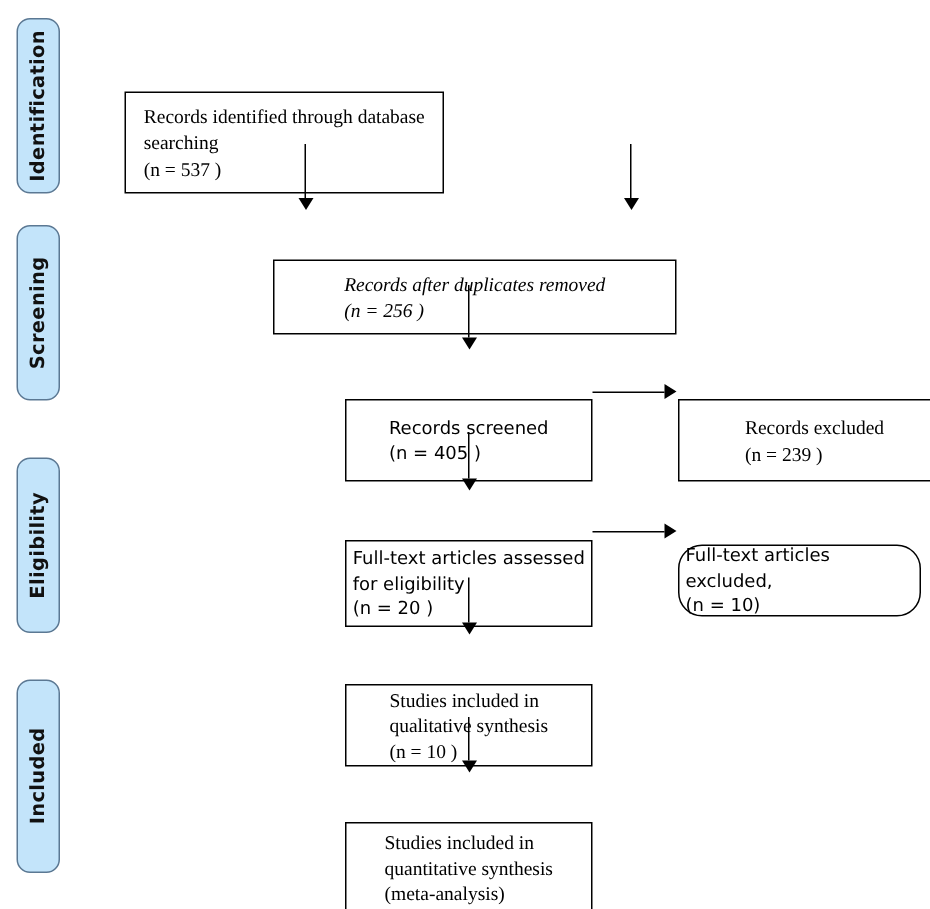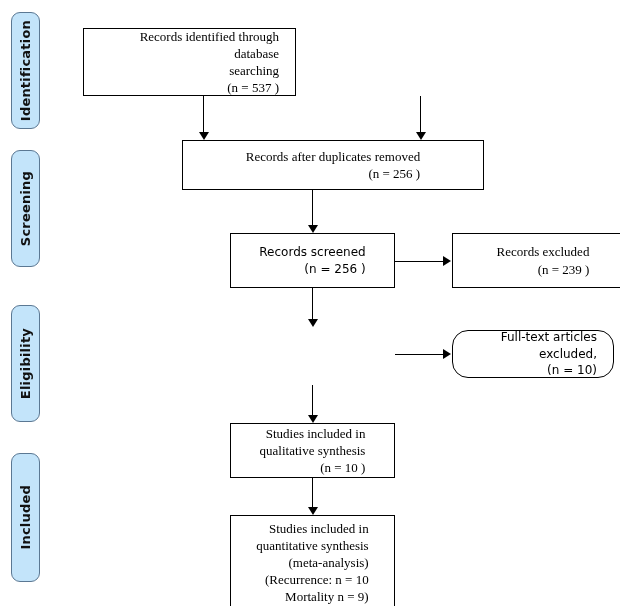--- a/index.html
+++ b/index.html
@@ -40,22 +40,23 @@
 
   
   .box {
     position: absolute;
     box-sizing: border-box;
     background: #ffffff;
     border: 1.3px solid #000000;
     display: flex;
     align-items: center;
     justify-content: center;
-    text-align: right;
-    padding: 2px 16px;
+    text-align: left;
+    padding: 2px 4px;
+    margin-top: 33px;
   }
   .box .txt {
     font-family: "Liberation Serif", serif;
     font-size: 13px;
     line-height: 1.32;
     color: #000000;
     white-space: pre-line;
   }
   .box.sans .txt {
     font-family: "DejaVu Sans", sans-serif;
@@ -118,44 +119,49 @@
 (n = 537 )</div>
   </div>
 
 
   <div class="vline" style="left:203px; top:96px; height:36px;"></div>
   <div class="arrow-down" style="left:198.5px; top:132px;"></div>
 
   <div class="vline" style="left:420px; top:96px; height:36px;"></div>
   <div class="arrow-down" style="left:415.5px; top:132px;"></div>
 
-  <div class="box" style="left:182px; top:140px; width:302px; height:50px;">
+  <div class="box" style="left:182px; top:140px; width:269px; height:50px;font-style:italic;">
     <div class="txt">Records after duplicates removed
 (n =  256 )</div>
   </div>
 
   <div class="vline" style="left:312px; top:190px; height:35px;"></div>
   <div class="arrow-down" style="left:307.5px; top:225px;"></div>
 
   <div class="box sans" style="left:230px; top:233px; width:165px; height:55px;">
     <div class="txt">Records screened
-(n =  256 )</div>
+(n =  405 )</div>
   </div>
 
   <div class="box" style="left:452px; top:233px; width:182px; height:55px;">
     <div class="txt">Records excluded
 (n = 239  )</div>
   </div>
 
   <div class="hline" style="left:395px; top:260.5px; width:48px;"></div>
   <div class="arrow-right" style="left:443px; top:256px;"></div>
 
   <div class="vline" style="left:312px; top:288px; height:31px;"></div>
   <div class="arrow-down" style="left:307.5px; top:319px;"></div>
 
+  <div class="box sans" style="left:230px; top:327px; width:165px; height:58px;">
+    <div class="txt">Full-text articles assessed
+for eligibility
+(n = 20 )</div>
+  </div>
 
   <div class="box sans" style="left:452px; top:330px; width:162px; height:48px;border-radius:16px;">
     <div class="txt">Full-text articles excluded,
 (n = 10)</div>
   </div>
 
   <div class="hline" style="left:395px; top:353.5px; width:48px;"></div>
   <div class="arrow-right" style="left:443px; top:349px;"></div>
 
   <div class="vline" style="left:312px; top:385px; height:30px;"></div>

